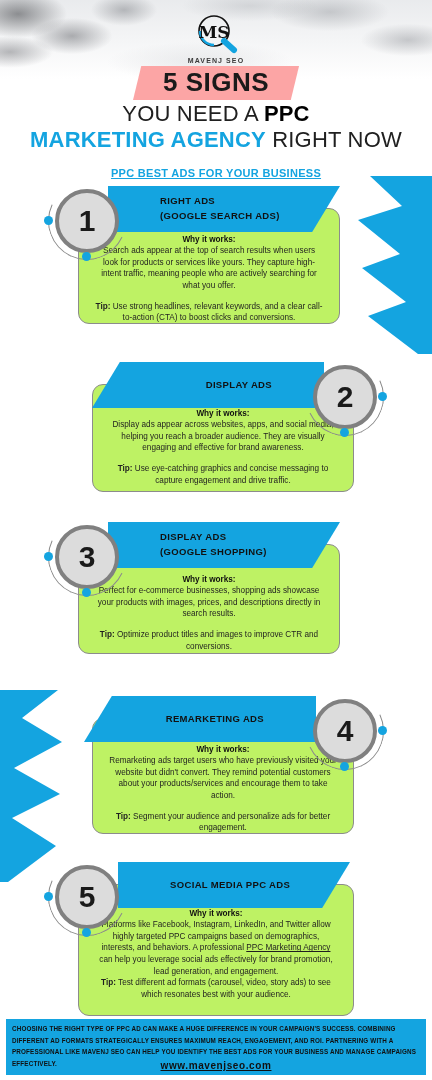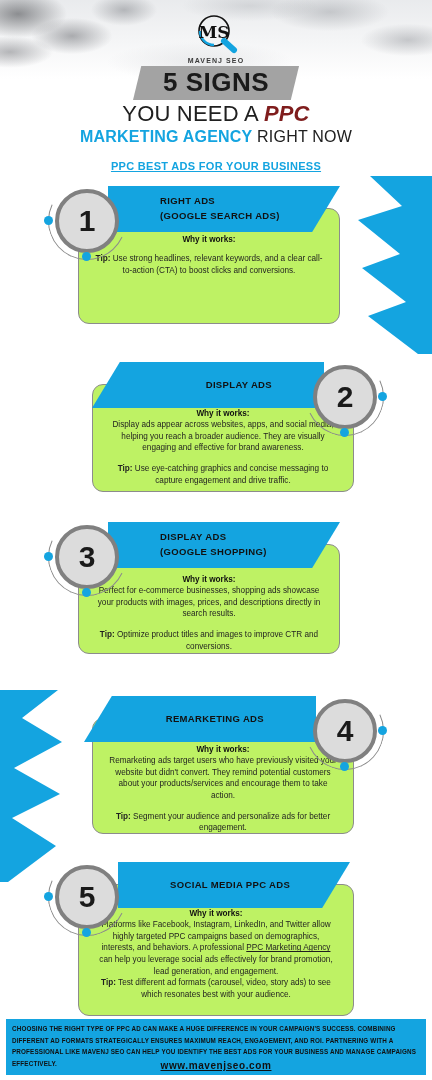--- a/index.html
+++ b/index.html
@@ -31,32 +31,32 @@
   .logo { position:absolute; left:0; right:0; top:12px; text-align:center; }
   .logo-mark { width:56px; height:44px; margin:0 auto; display:block; }
   .logo-text {
     font-size:7px; letter-spacing:1.1px; font-weight:700;
     color:#3a3a3a; margin-top:1px;
   }
 
   
   .headline { position:absolute; left:0; right:0; top:66px; text-align:center; }
   .h-band {
-    display:inline-block; background:#a3a3a3; color:#1a1a1a;
+    display:inline-block; background:#fca5a5; color:#1a1a1a;
     font-size:26px; font-weight:700; letter-spacing:.5px;
     padding:3px 30px 4px 30px; line-height:1.05;
     clip-path:polygon(5% 0, 100% 0, 95% 100%, 0% 100%);
   }
   .h2 {
     font-size:22px; font-weight:400; color:#202020; letter-spacing:.2px;
     margin-top:2px; line-height:1.12;
   }
-  .h2 b { font-weight:700; color:#7f1d1d;font-style:italic; }
+  .h2 b { font-weight:700; color:#000000; }
   .h3 {
-    font-size:16px; font-weight:400; color:#202020; letter-spacing:.2px;
+    font-size:22px; font-weight:400; color:#202020; letter-spacing:.2px;
     line-height:1.12; margin-top:1px;text-align:center;
   }
   .h3 b { font-weight:700; color:#14A4E0; }
   .h-sub {
     font-size:11px; font-weight:700; color:#14A4E0;
     letter-spacing:.3px; margin-top:14px;text-decoration:underline;
   }
 
   
   .zig { position:absolute; pointer-events:none; }
@@ -154,20 +154,21 @@
   <div class="h3">
     <b>MARKETING AGENCY</b><span> RIGHT NOW</span>
   </div>
   <div class="h-sub">PPC BEST ADS FOR YOUR BUSINESS</div>
 </div>
 
 <div class="card" style="top:182px">
   <div class="cbody" style="left:78px; top:26px; width:262px; height:116px;">
     <div class="ctext" style="padding-top:26px">
       <div class="why">Why it works:</div>
+      <div class="para">Search ads appear at the top of search results when users look for products or services like yours. They capture high-intent traffic, meaning people who are actively searching for what you offer.</div>
       <div class="para tip"><b>Tip:</b><span> Use strong headlines, relevant keywords, and a clear call-to-action (CTA) to boost clicks and conversions.</span></div>
     </div>
   </div>
   <div class="banner left" style="left:108px; top:4px; width:232px;">
     <div class="btitle">RIGHT ADS</div>
     <div class="btitle">(GOOGLE SEARCH ADS)</div>
   </div>
   <div class="numwrap" style="left:48px; top:0px;">
     <div class="ring-outer"></div>
     <div class="circle">

